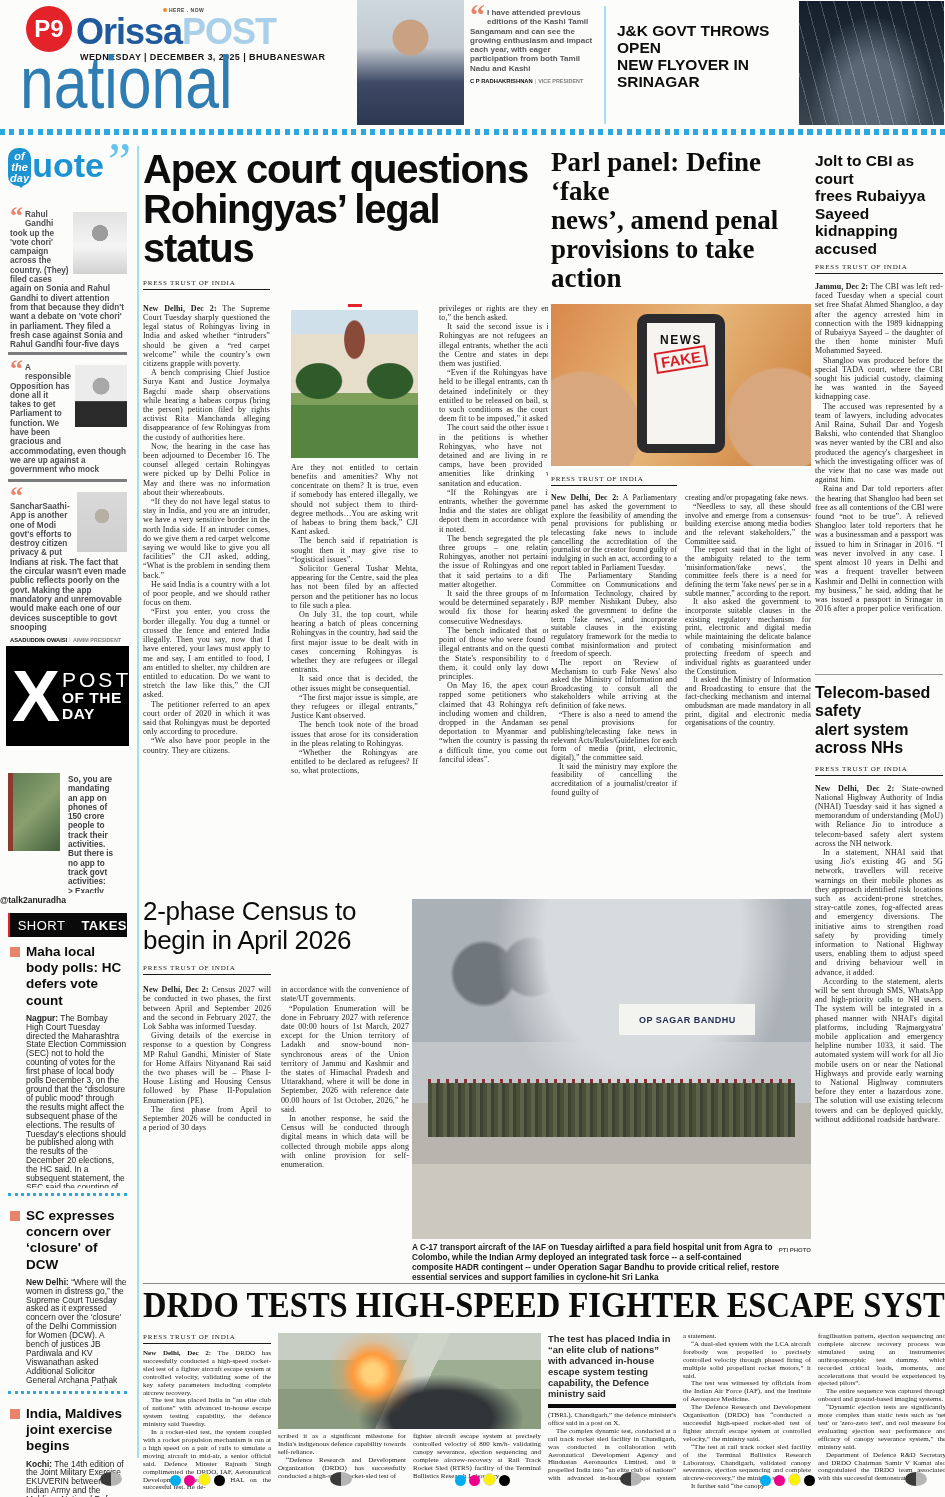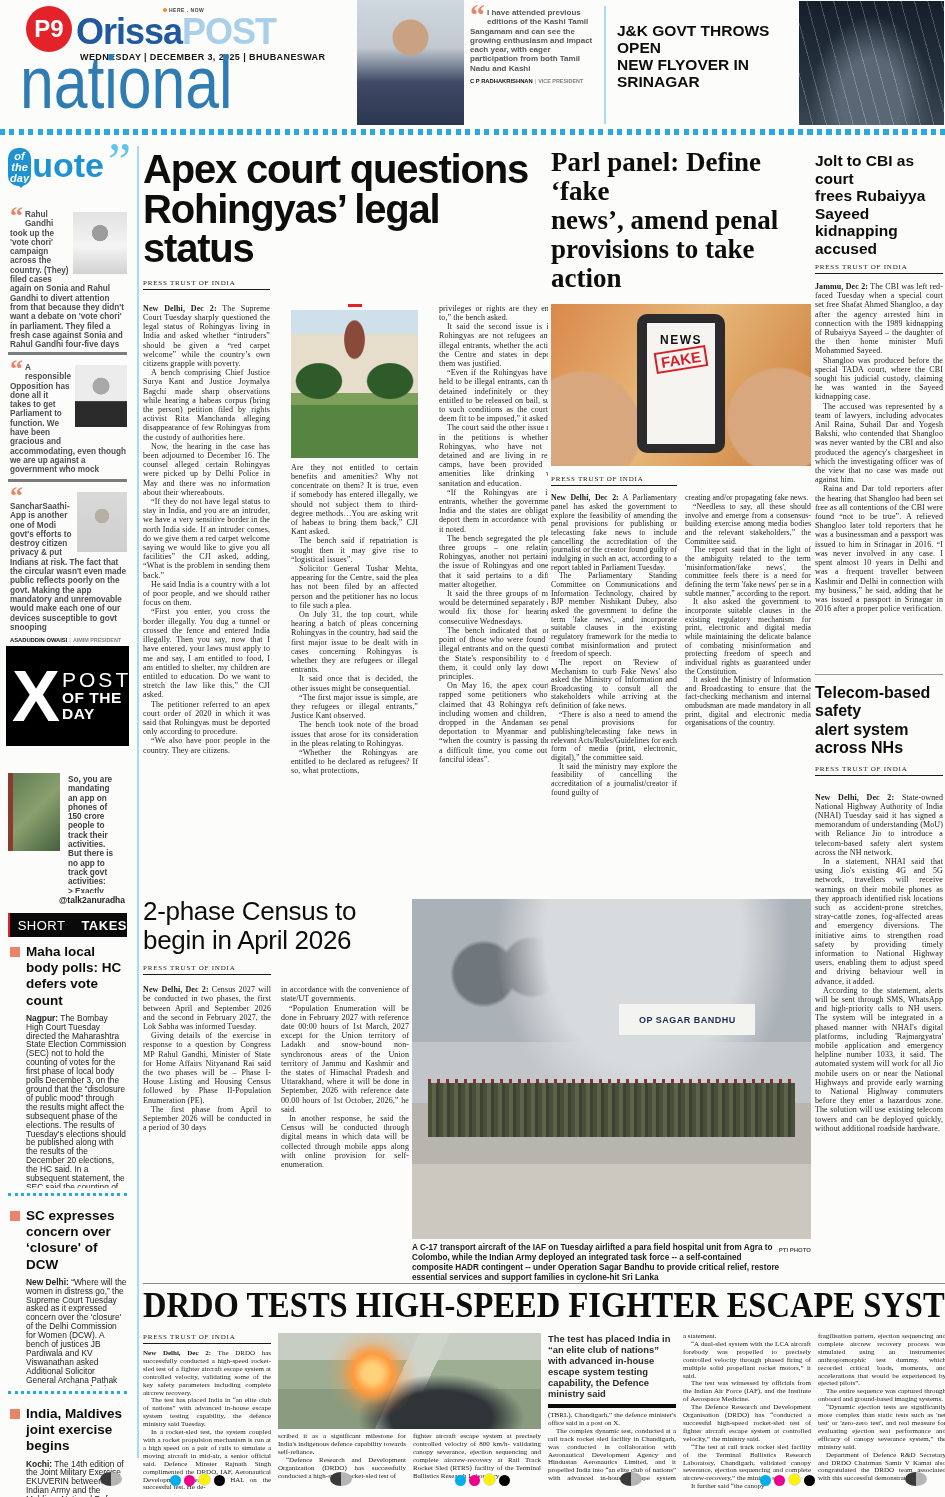--- a/index.html
+++ b/index.html
@@ -38,21 +38,21 @@
   .sq .face{float:right;margin:2px 0 2px 4px;}
   .sq .oq{color:#e9846a;font-size:26px;line-height:12px;float:left;margin-right:2px;font-family:"Liberation Serif",serif;}
   .sep{height:3px;background:#7b7c7e;margin:4px 8px;}
   .dotsep{border-top:3px dotted #2aa9e1;margin:5px 8px;}
   .xbox{margin:4px 6px;background:#000;color:#fff;height:100px;display:flex;align-items:center;padding:0 6px;}
   .xbox .x{font:800 72px/64px "Liberation Sans",sans-serif;}
   .xbox .xr{margin-left:2px;}
   .xbox .xpost{font:400 21px/20px "Liberation Sans",sans-serif;letter-spacing:3px;}
   .xbox .xofday{font:800 15.5px/16px "Liberation Sans",sans-serif;letter-spacing:.5px;}
   .xtext{padding:2px 8px 0 8px;font:700 8.2px/9.3px "Liberation Sans",sans-serif;color:#3e3f42;white-space:pre-line;overflow:hidden;}
-  .xhandle{text-align:right;font:700 8.5px "Liberation Sans",sans-serif;color:#1f1f1f;padding:2px 10px 0 0;}
+  .xhandle{font:700 8.5px "Liberation Sans",sans-serif;color:#1f1f1f;padding:2px 10px 0 0;}
   .stbar{display:flex;align-items:stretch;margin:8px 8px 0 8px;height:24px;}
   .stbar .rd{width:6px;background:#e3222a;}
   .stbar .bk{flex:1;background:#0a0a0a;color:#fff;display:flex;align-items:center;padding-left:8px;
              font:400 13px "Liberation Sans",sans-serif;letter-spacing:.5px;}
   .stbar .bk b{font-weight:800;margin-left:16px;}
   .stitem{padding:7px 8px 0 10px;overflow:hidden;}
   .sthead{display:flex;font:800 13.5px/1.2 "Liberation Sans",sans-serif;color:#0d0d0d;}
   .sthead .sqb{flex:0 0 10px;height:10px;background:#e9846a;margin:3px 6px 0 0;}
   .stbody{margin-top:5px;font:400 8.4px/8.9px "Liberation Sans",sans-serif;color:#232326;padding-left:16px;}
   .stbody b{font-weight:800;}
@@ -315,21 +315,21 @@
     <p>Shangloo was produced before the special TADA court, where the CBI sought his judicial custody, claiming he was wanted in the Sayeed kidnapping case.</p>
         <p>The accused was represented by a team of lawyers, including advocates Anil Raina, Suhail Dar and Yogesh Bakshi, who contended that Shangloo was never wanted by the CBI and also produced the agency's chargesheet in which the investigating officer was of the view that no case was made out against him.</p>
         <p>Raina and Dar told reporters after the hearing that Shangloo had been set free as all contentions of the CBI were found “not to be true”. A relieved Shangloo later told reporters that he was a businessman and a passport was issued to him in Srinagar in 2016. “I was never involved in any case. I spent almost 10 years in Delhi and was a frequent traveller between Kashmir and Delhi in connection with my business,” he said, adding that he was issued a passport in Srinagar in 2016 after a proper police verification.</p>
       </div>
   </div>
 
   <div class="abs" style="left:815px;top:684px;width:128px;height:598px;overflow:hidden;">
     <div class="hl-sans" style="font-size:16px;line-height:1.15;">Telecom-based safety
 alert system across NHs</div>
     <div class="byline" style="margin-top:7px;">PRESS TRUST OF INDIA</div>
-    <div class="col body-s" style="margin-top:17px;height:520px;overflow:hidden;">
+    <div class="col body-s" style="margin-top:8px;height:520px;overflow:hidden;">
       <p><b>New Delhi, Dec 2:</b> <span>State-owned National Highway Authority of India (NHAI) Tuesday said it has signed a memorandum of understanding (MoU) with Reliance Jio to introduce a telecom-based safety alert system across the NH network.</span></p>
     <p>In a statement, NHAI said that using Jio's existing 4G and 5G network, travellers will receive warnings on their mobile phones as they approach identified risk locations such as accident-prone stretches, stray-cattle zones, fog-affected areas and emergency diversions. The initiative aims to strengthen road safety by providing timely information to National Highway users, enabling them to adjust speed and driving behaviour well in advance, it added.</p>
         <p>According to the statement, alerts will be sent through SMS, WhatsApp and high-priority calls to NH users. The system will be integrated in a phased manner with NHAI's digital platforms, including 'Rajmargyatra' mobile application and emergency helpline number 1033, it said. The automated system will work for all Jio mobile users on or near the National Highways and provide early warning to National Highway commuters before they enter a hazardous zone. The solution will use existing telecom towers and can be deployed quickly, without additional roadside hardware.</p>
       </div>
   </div>
 
   <div class="abs" style="left:143px;top:897px;width:266px;height:382px;overflow:hidden;">
     <div class="hl-sans" style="font-size:26px;line-height:1.12;font-weight:400;letter-spacing:-.3px;">2-phase Census to
 begin in April 2026</div>
     <div class="byline" style="width:128px;margin-top:9px;">PRESS TRUST OF INDIA</div>

